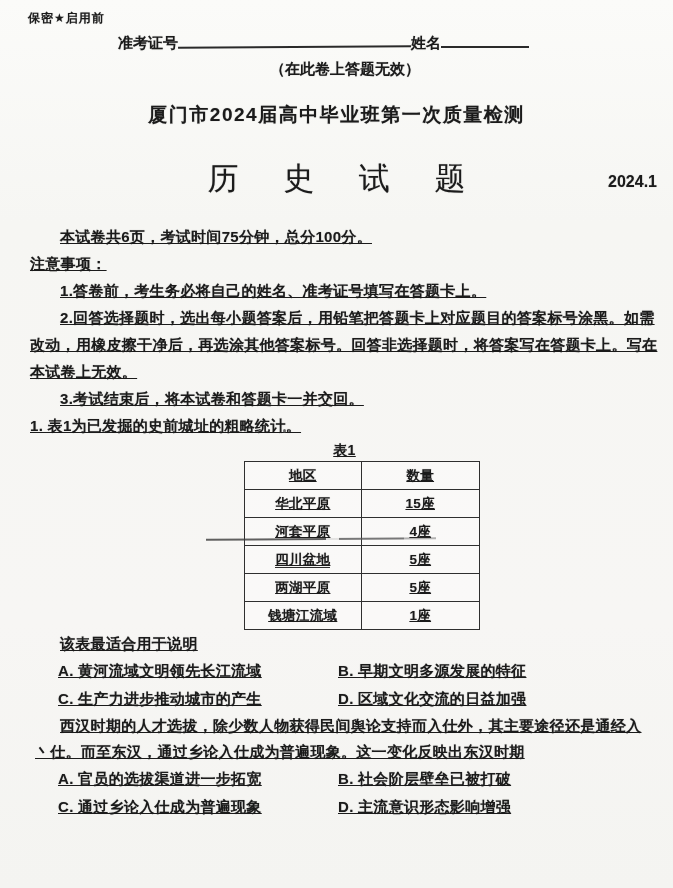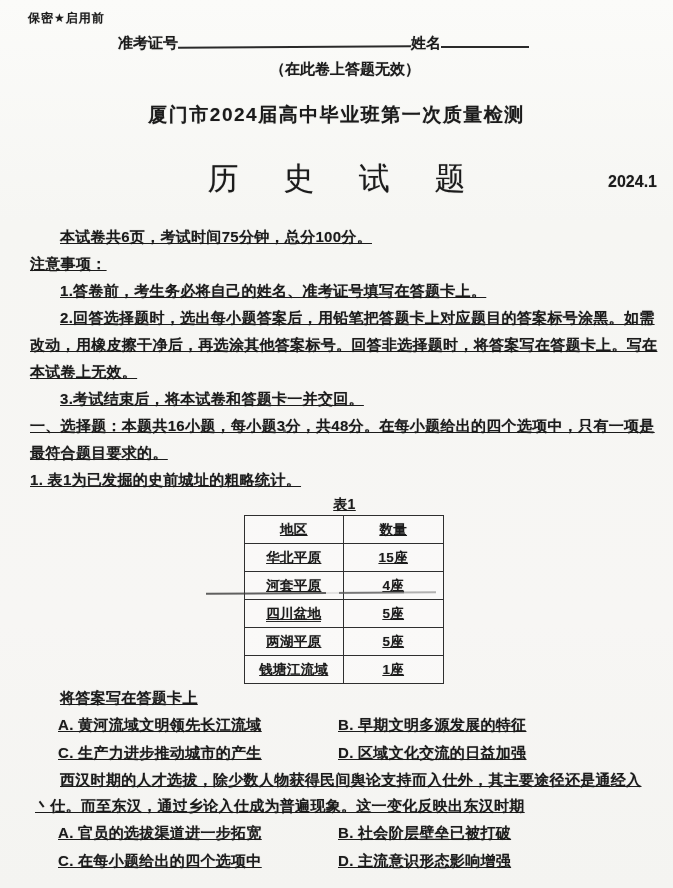--- a/index.html
+++ b/index.html
@@ -26,21 +26,21 @@
   .paper-date { top:173px; right:16px; font-size:16px; font-weight:700;text-align:right; }
   .content { position:absolute; top:223px; left:30px; width:629px; font-size:15px; line-height:27px; font-weight:700; letter-spacing:.3px;text-decoration:underline; }
   .content p { margin:0; }
   .indent { text-indent:2em; }
   .summary { margin-bottom:8px; }
   .note3 { margin-bottom:12px; }
   .sec-heading { margin-bottom:1px; }
   .q1-stem { margin-bottom:1px; }
   .table-wrap { width:202px; margin:0 auto; position:relative; }
   .table-caption { text-align:center; font-size:14px; font-weight:700; line-height:22px; }
-  table.stats { border-collapse:collapse; width:200px; background:rgba(255,255,255,.35); }
+  table.stats { border-collapse:collapse; width:236px; background:rgba(255,255,255,.35); }
   table.stats th, table.stats td {
     border:1.6px solid #2f2f2f; text-align:center;
     font-size:13.5px; font-weight:700; padding:0;
   }
   table.stats th { height:23px; }
   table.stats td { height:25px;margin-top:48px; }
   td.col-region { width:100px; }
   td.col-count, th.col-count { width:100px; }
   .underlined { border-bottom:1.8px solid #2c2c2c; padding-bottom:0; }
   .artifact-line {
@@ -77,21 +77,20 @@
 
   <div class="content">
 
     <p class="indent summary">本试卷共6页，考试时间75分钟，总分100分。</p>
 
     <p>注意事项：</p>
     <p class="indent">1.答卷前，考生务必将自己的姓名、准考证号填写在答题卡上。</p>
     <p class="indent">2.回答选择题时，选出每小题答案后，用铅笔把答题卡上对应题目的答案标号涂黑。如需改动，用橡皮擦干净后，再选涂其他答案标号。回答非选择题时，将答案写在答题卡上。写在本试卷上无效。</p>
     <p class="indent note3">3.考试结束后，将本试卷和答题卡一并交回。</p>
 
-    <p class="sec-heading">一、选择题：本题共16小题，每小题3分，共48分。在每小题给出的四个选项中，只有一项是最符合题目要求的。</p>
 
     <p class="q1-stem">1. 表1为已发掘的史前城址的粗略统计。</p>
 
     <div class="table-wrap">
       <div class="table-caption">表1</div>
       <table class="stats">
         <thead>
           <tr>
             <th class="col-region">地区</th>
             <th class="col-count">数量</th>
@@ -116,40 +115,40 @@
           </tr>
           <tr>
             <td class="col-region">钱塘江流域</td>
             <td class="col-count">1座</td>
           </tr>
         </tbody>
       </table>
       <div class="artifact-line"></div>
     </div>
 
-    <p class="indent prompt">将答案写在答题卡上</p>
+    <p class="indent prompt">该表最适合用于说明</p>
 
     <div class="opt-row">
       <span class="opt-left">A. 黄河流域文明领先长江流域</span>
       <span>B. 早期文明多源发展的特征</span>
     </div>
     <div class="opt-row">
       <span class="opt-left">C. 生产力进步推动城市的产生</span>
       <span>D. 区域文化交流的日益加强</span>
     </div>
 
     <p class="indent q2-line1">西汉时期的人才选拔，除少数人物获得民间舆论支持而入仕外，其主要途径还是通经入</p>
     <p class="q2-line2">丶仕。而至东汉，通过乡论入仕成为普遍现象。这一变化反映出东汉时期</p>
 
     <div class="opt-row">
       <span class="opt-left">A. 官员的选拔渠道进一步拓宽</span>
       <span>B. 社会阶层壁垒已被打破</span>
     </div>
     <div class="opt-row">
-      <span class="opt-left">C. 在每小题给出的四个选项中</span>
+      <span class="opt-left">C. 通过乡论入仕成为普遍现象</span>
       <span>D. 主流意识形态影响增强</span>
     </div>
 
   </div>
 
   <div class="speck" style="left:283px; top:429px;"></div>
 
 </div>
 
 </body></html>

